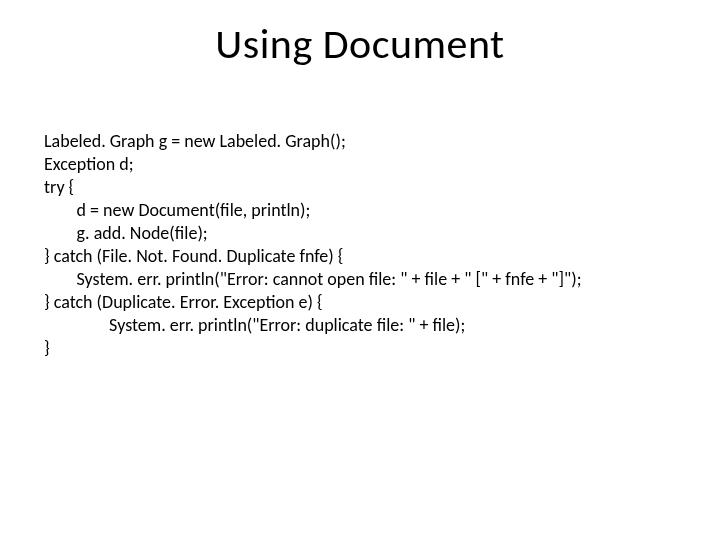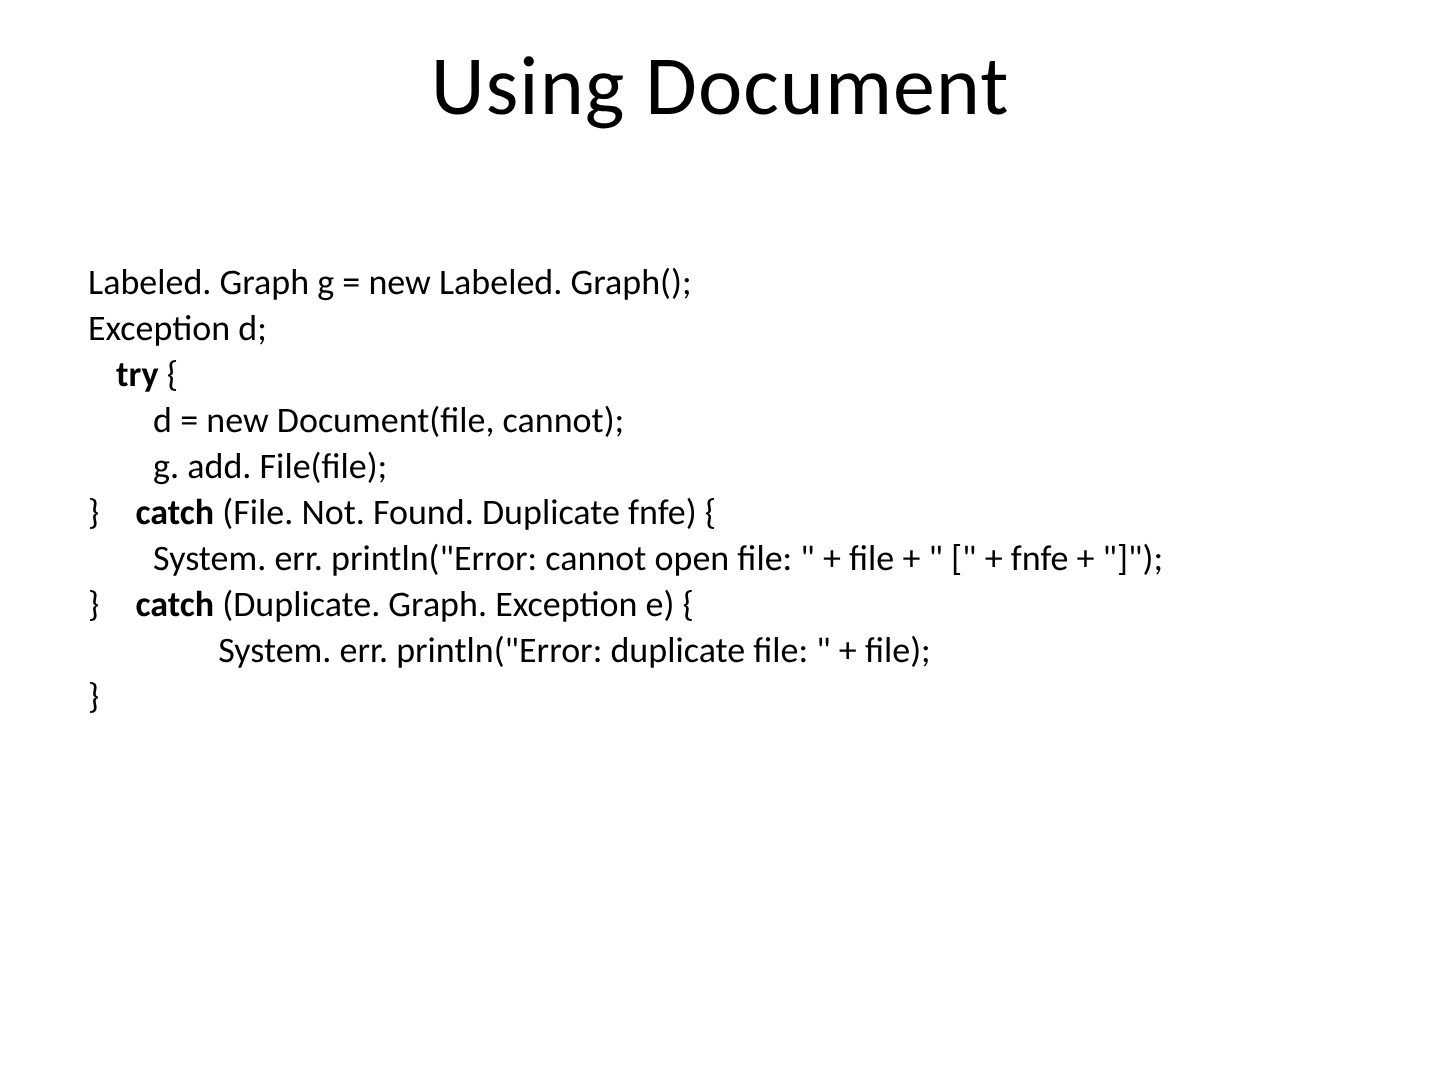--- a/index.html
+++ b/index.html
@@ -31,33 +31,32 @@
     position: absolute;
     top: 130px;
     left: 44px;
     right: 30px;
     font-size: 18px;
     line-height: 1.28;
     white-space: pre;
     font-family: Calibri, "Segoe UI", Arial, sans-serif;
   }
   .code-block b {
-    font-weight: 700;
-    margin-left: 14px;
+    font-weight: 400;
   }
 </style>
 </head>
 <body>
 
 <div class="slide">
   <div class="title">Using Document</div>
 
   <div class="code-block"><span>Labeled. Graph g = new Labeled. Graph();</span>
 <span>Exception d;</span>
 <b>try</b><span> {</span>
-<span>        d = new Document(file, cannot);</span>
-<span>        g. add. File(file);</span>
+<span>        d = new Document(file, println);</span>
+<span>        g. add. Node(file);</span>
 <span>} </span><b>catch</b><span> (File. Not. Found. Duplicate fnfe) {</span>
 <span>        System. err. println("Error: cannot open file: " + file + " [" + fnfe + "]");</span>
-<span>} </span><b>catch</b><span> (Duplicate. Graph. Exception e) {</span>
+<span>} </span><b>catch</b><span> (Duplicate. Error. Exception e) {</span>
 <span>                System. err. println("Error: duplicate file: " + file);</span>
 <span>}</span></div>
 </div>
 
 </body></html>

